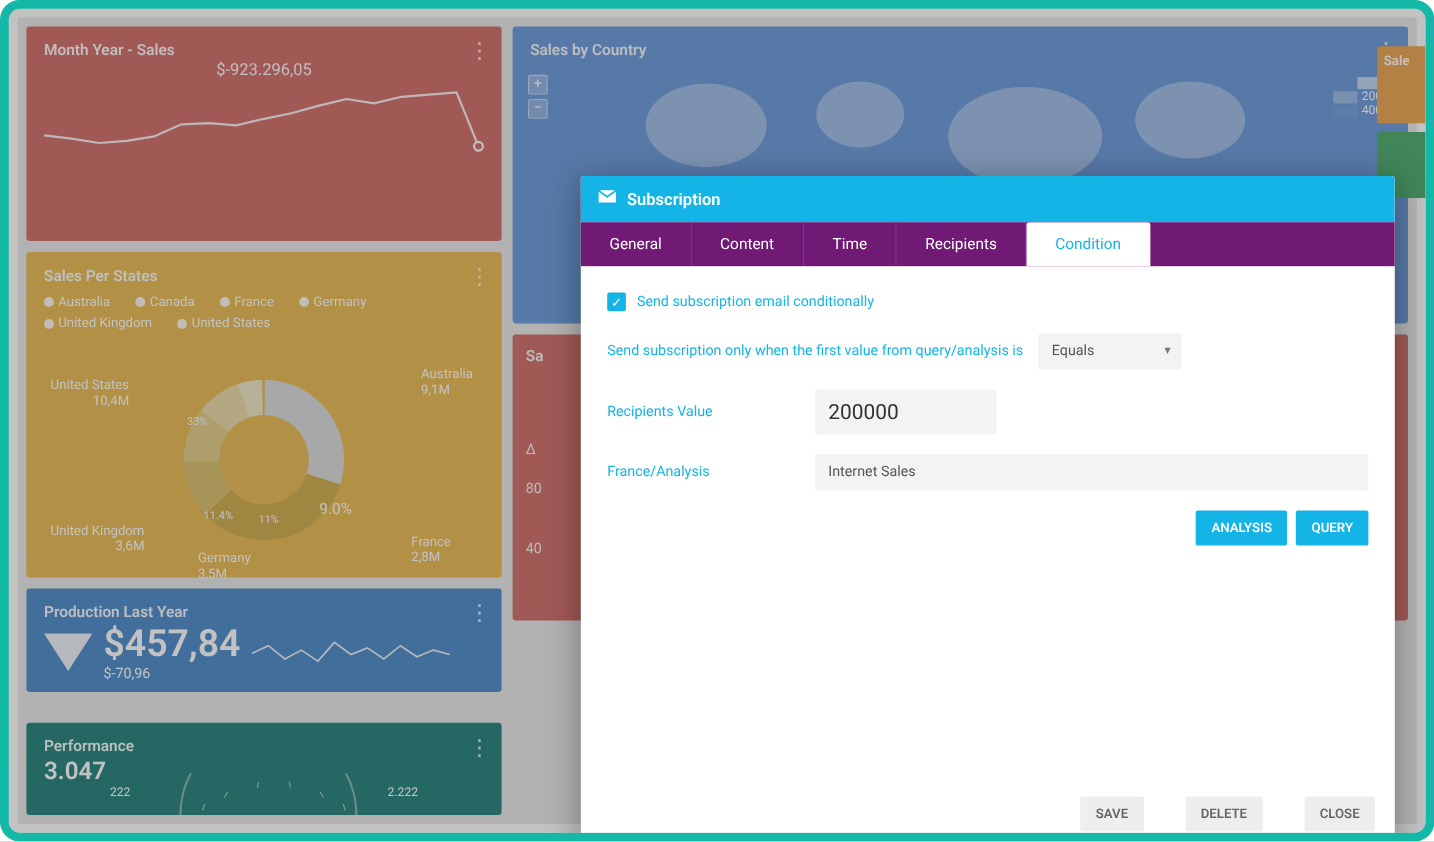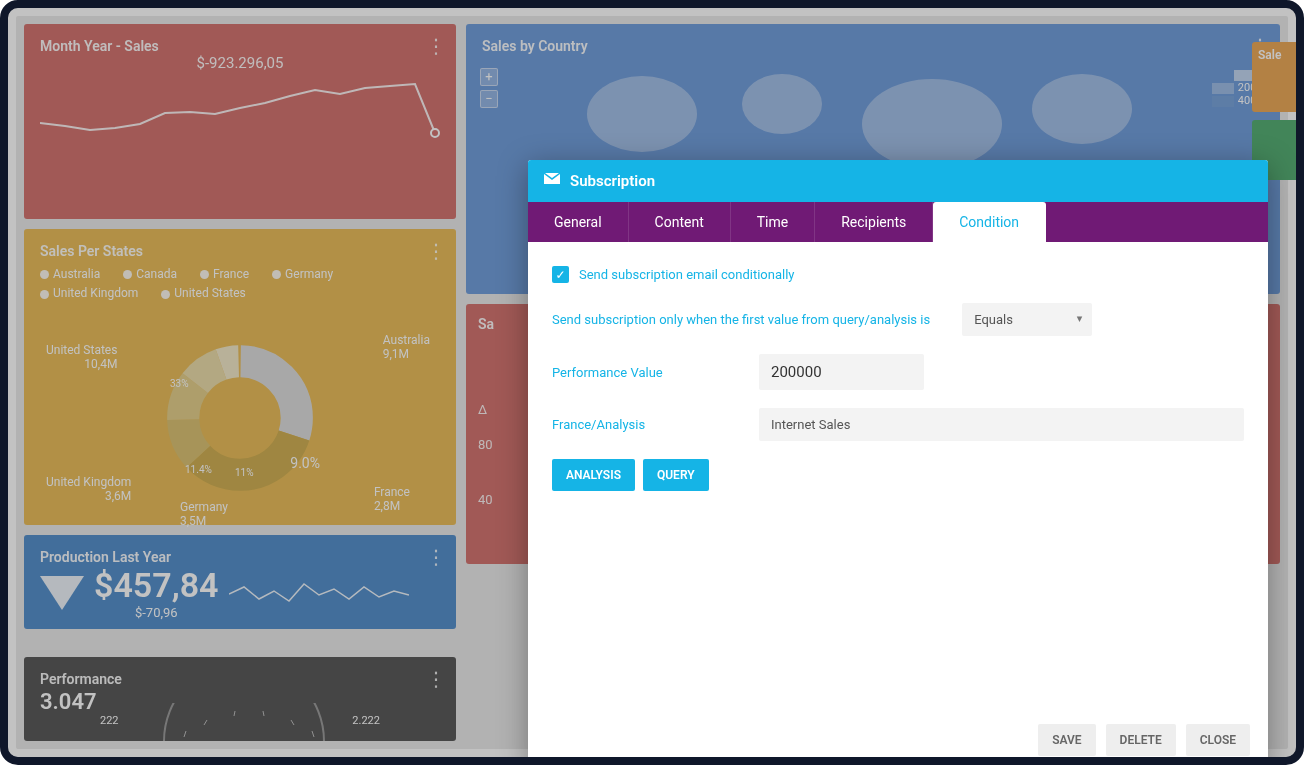--- a/index.html
+++ b/index.html
@@ -1,37 +1,37 @@
 <!DOCTYPE html>
 <html><head>
 <meta charset="utf-8">
 <style>
 * { box-sizing: border-box; margin: 0; padding: 0; font-family: -apple-system, "Segoe UI", Roboto, Arial, sans-serif; }
 body { background: #fff; }
-.frame { width: 1304px; height: 765px; border: 8px solid #0f172a; border-radius: 18px; position: relative; overflow: hidden; background: #e6e6e6; box-shadow: 0 0 0 8px #fff inset; }
+.frame { width: 1304px; height: 765px; border: 8px solid #14b8a6; border-radius: 18px; position: relative; overflow: hidden; background: #e6e6e6; box-shadow: 0 0 0 8px #fff inset; }
 .dash { position: absolute; inset: 0; padding: 16px; display: flex; gap: 10px; }
 .col-left { width: 432px; display: flex; flex-direction: column; gap: 10px; }
 .col-right { flex: 1; display: flex; flex-direction: column; gap: 10px; position: relative; }
 .card { border-radius: 3px; color: #fff; position: relative; padding: 14px 16px; }
 .card .menu { position: absolute; right: 10px; top: 10px; font-size: 20px; opacity: .85; cursor: pointer; }
 .c-red { background: #cc5e59; }
 .c-yellow { background: #e6b341; }
 .c-blue { background: #3b7fc4; }
-.c-green { background: #404040; margin-top: 18px; }
+.c-green { background: #0f766e; margin-top: 18px; }
 .c-blue2 { background: #5b8fd6; }
 .title { font-size: 14px; font-weight: 600; opacity: .95; }
 .huge { font-size: 48px; font-weight: 600; text-align: center; margin-top: 6px; }
 .sub { text-align: center; font-size: 15px; opacity: .95; }
 .spark { height: 70px; margin-top: 6px; }
 .legend { font-size: 12px; margin-top: 6px; line-height: 1.6; }
 .legend span { margin-right: 10px; }
 .legend .dot { display:inline-block;width:9px;height:9px;border-radius:50%;background:#fff;margin-right:4px;vertical-align:middle;opacity:.9;}
 .donut-wrap { display:flex;justify-content:center;align-items:center;height:230px;position:relative;}
 .donut-label { font-size:12px; position:absolute; }
-.prod-row { display:flex; align-items:center; gap:10px;text-align:center;}
+.prod-row { display:flex; align-items:center; gap:10px;}
 .tri { width:0;height:0;border-left:22px solid transparent;border-right:22px solid transparent;border-top:34px solid #fff;opacity:.9;}
 .prod-val { font-size:34px;font-weight:600;}
 .prod-sub { font-size:13px;}
 .perf-val { font-size:22px;font-weight:600;margin-top:2px;}
 
 .map-card { height: 270px; }
 .map-zoom { position:absolute;left:14px;top:44px;display:flex;flex-direction:column;gap:4px;}
 .map-zoom div { width:18px;height:18px;background:rgba(255,255,255,.25);border:1px solid rgba(255,255,255,.5);text-align:center;line-height:16px;font-size:13px;border-radius:2px;cursor:pointer;}
 .map-legend { position:absolute;right:14px;top:44px;font-size:11px;text-align:right;}
 .map-legend .sw { display:inline-block;width:22px;height:11px;margin-right:4px;vertical-align:middle;}
@@ -39,31 +39,31 @@
 .overlay { position:absolute;inset:0;background:rgba(80,80,80,.35);}
 
 .modal { position:absolute; left: 520px; top: 152px; width: 740px; height: 610px; background:#fff; border-radius:3px; box-shadow: 0 6px 30px rgba(0,0,0,.35); display:flex;flex-direction:column;overflow:hidden;z-index:50;}
 .modal-head { background:#15b4e6;color:#fff;padding:12px 16px;display:flex;align-items:center;gap:10px;font-size:15px;font-weight:600;}
 .tabs { display:flex; background:#701a75;}
 .tab { padding:12px 26px;color:#fff;font-size:14px;cursor:pointer;border-right:1px solid rgba(255,255,255,.12);}
 .tab.active { background:#fff;color:#15b4e6;border-radius:3px 3px 0 0;}
 .modal-body { padding:24px;flex:1;color:#555;}
 .chk-row { display:flex;align-items:center;gap:10px;font-size:13px;color:#15b4e6;margin-bottom:20px;}
 .chk { width:17px;height:17px;background:#15b4e6;display:flex;align-items:center;justify-content:center;border-radius:2px;color:#fff;font-size:12px;}
-.form-row { display:flex;align-items:center;gap:32px;margin-bottom:18px;font-size:13px;}
+.form-row { display:flex;align-items:center;gap:14px;margin-bottom:18px;font-size:13px;}
 .form-row .lbl { color:#15b4e6;width:175px;}
 .form-row .lead { color:#15b4e6;}
 .select { background:#f3f3f3;padding:9px 30px 9px 12px;border-radius:2px;color:#555;position:relative;cursor:pointer;min-width:130px;}
 .select:after { content:"▾";position:absolute;right:10px;top:9px;color:#777;font-size:11px;}
-.input { background:#f3f3f3;border:none;padding:9px 12px;border-radius:2px;font-size:15px;width:165px;color:#333;}
+.input { background:#f3f3f3;border:none;padding:9px 12px;border-radius:2px;font-size:19px;width:165px;color:#333;}
 .readonly { background:#f3f3f3;padding:9px 12px;border-radius:2px;color:#555;flex:1;}
-.btn-row { display:flex;gap:8px;justify-content:flex-start;margin-top:10px;}
+.btn-row { display:flex;gap:8px;justify-content:flex-end;margin-top:10px;}
 .btn { padding:9px 14px;border-radius:2px;font-size:12px;font-weight:600;cursor:pointer;border:none;}
 .btn-cyan { background:#15b4e6;color:#fff;}
-.btn-grey { background:#eee;color:#666;}
+.btn-grey { background:#eee;color:#666;margin-left:28px;}
 .modal-foot { padding:14px 18px;display:flex;gap:10px;justify-content:flex-end;}
 
 .side-stub { position:absolute;right:0;top:34px;width:44px;}
 .stub { height:70px;margin-bottom:8px;border-radius:3px 0 0 3px;color:#fff;font-size:12px;padding:6px;font-weight:600;}
 </style>
 </head>
 <body>
 
 <div class="frame">
   <div class="dash">
@@ -214,21 +214,21 @@
       </div>
 
       <div class="form-row">
         <span class="lead">Send subscription only when the first value from query/analysis is</span>
         <div class="select">
           <span>Equals</span>
         </div>
       </div>
 
       <div class="form-row">
-        <span class="lbl">Performance Value</span>
+        <span class="lbl">Recipients Value</span>
         <input class="input" value="200000" style="">
       </div>
 
       <div class="form-row">
         <span class="lbl">France/Analysis</span>
         <div class="readonly">Internet Sales</div>
       </div>
 
       <div class="btn-row">
         <button class="btn btn-cyan">ANALYSIS</button>

